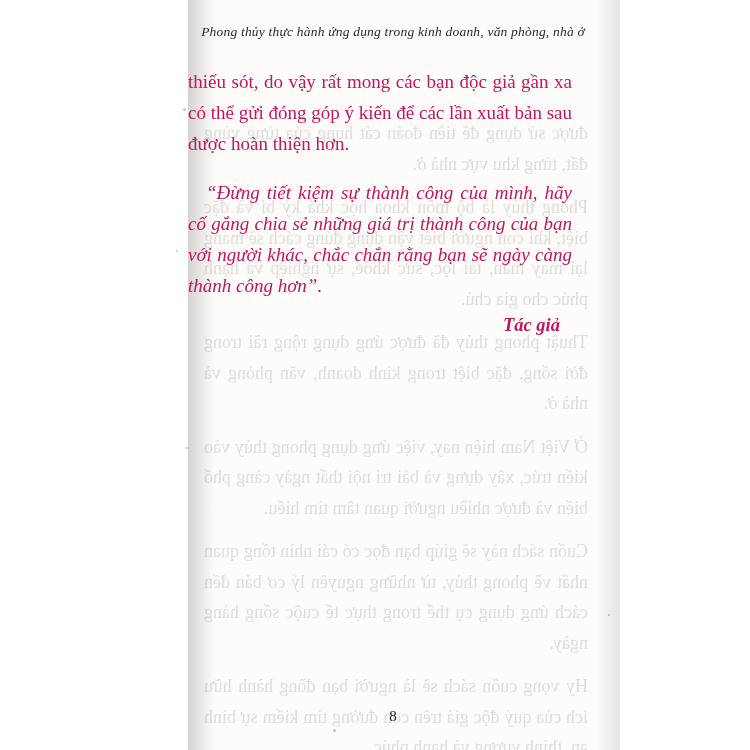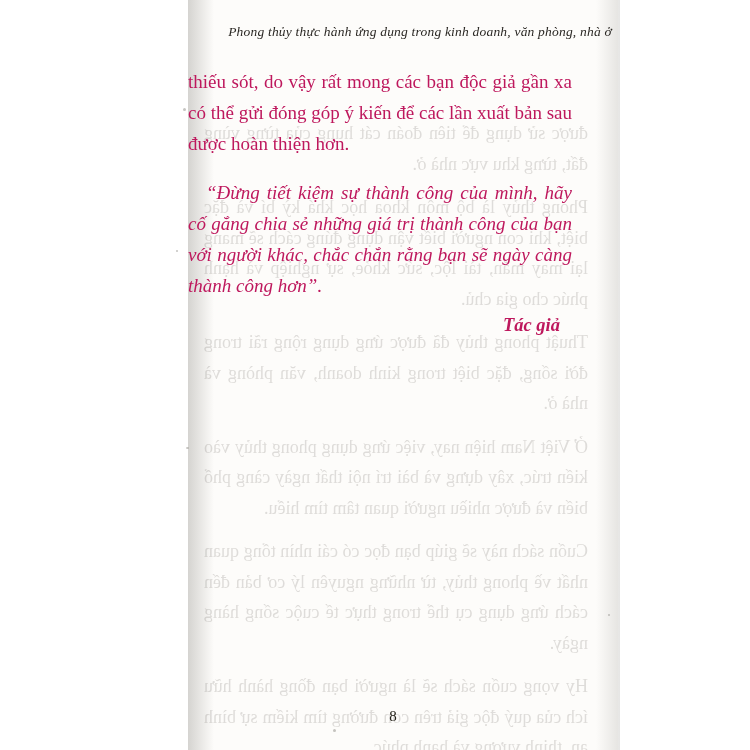--- a/index.html
+++ b/index.html
@@ -70,21 +70,20 @@
     position: absolute;
     left: 188px;
     top: 24px;
     width: 410px;
     text-align: center;
     font-family: "Liberation Serif", serif;
     font-style: italic;
     font-size: 13.5px;
     color: #2a2723;
     letter-spacing: 0.2px;
-    padding-left: 27px;
   }
 
   
   .body-block {
     position: absolute;
     left: 188px;
     top: 66px;
     width: 384px;
     color: #be185d;
   }

